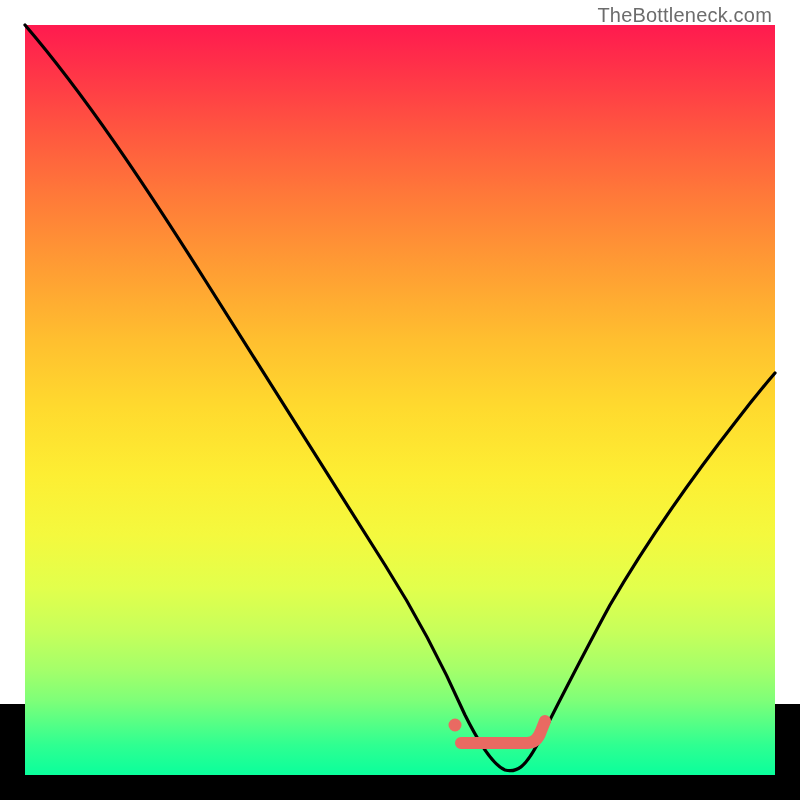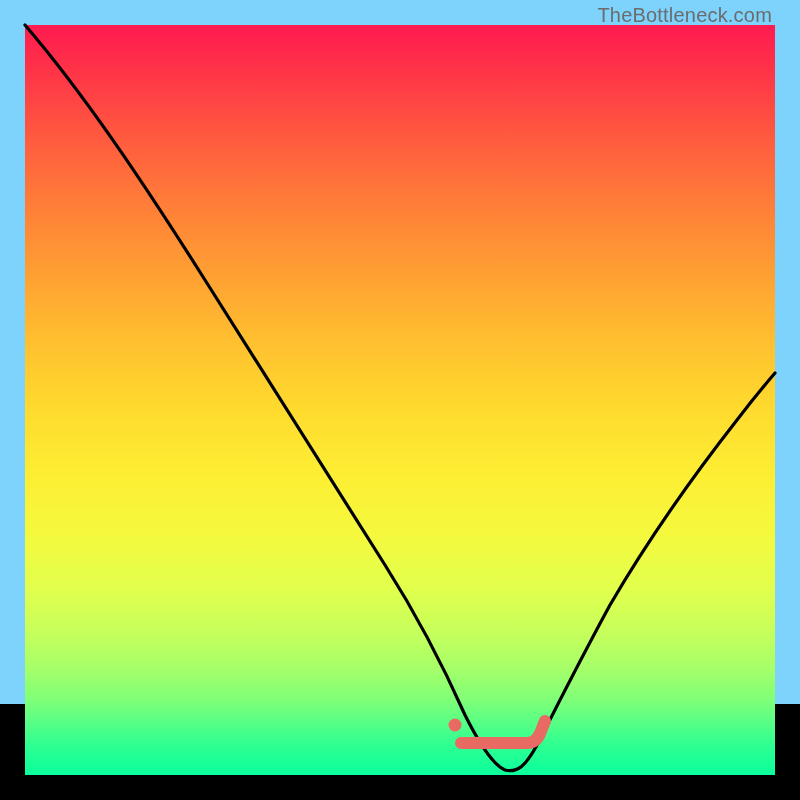--- a/index.html
+++ b/index.html
@@ -8,21 +8,21 @@
     width: 800px;
     height: 800px;
     background: #000;
     font-family: Arial, Helvetica, sans-serif;
     overflow: hidden;
   }
   .frame {
     position: relative;
     width: 800px;
     height: 704px;
-    background: #7dd3fc;
+    background: #ffffff;
     text-align: right;
   }
   .plot {
     position: absolute;
     left: 25px;
     top: 25px;
     width: 750px;
     height: 750px;
     background: linear-gradient(to bottom,
       #ff1a4f 0%,

